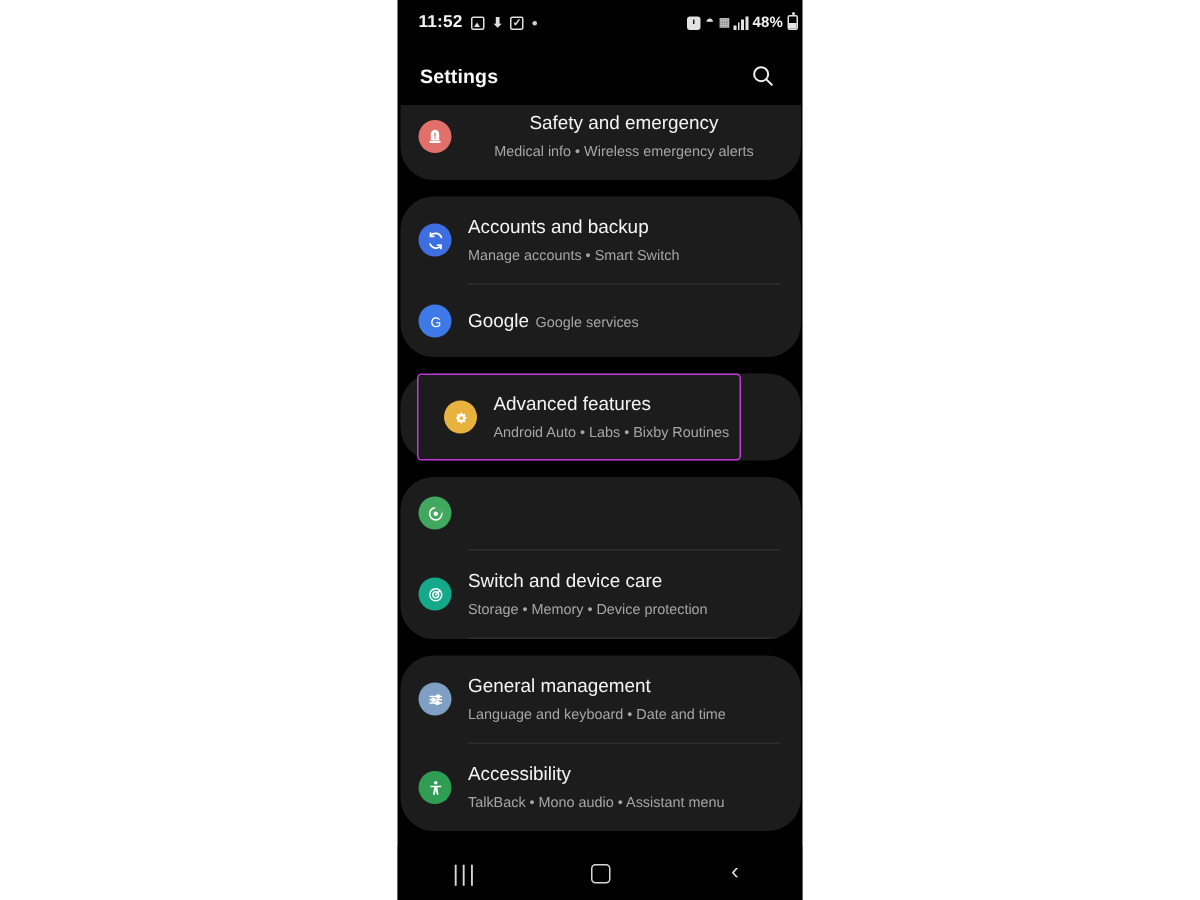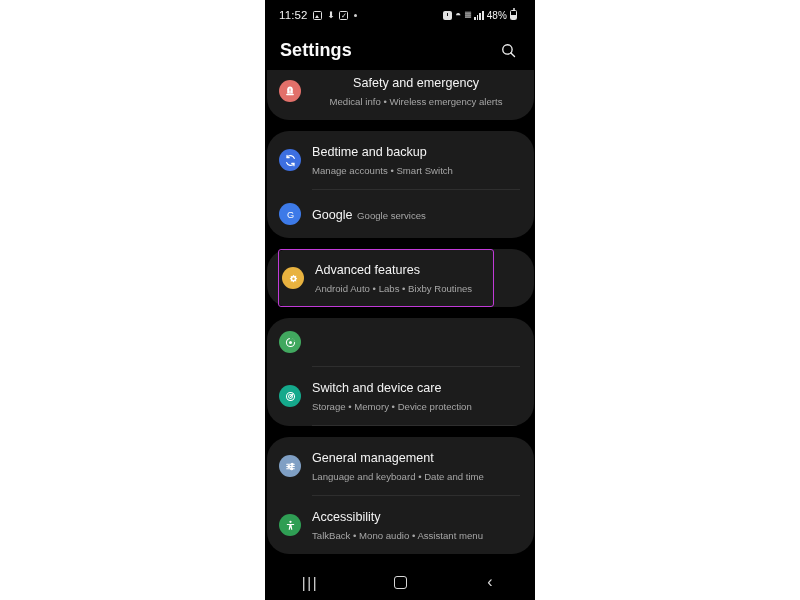--- a/index.html
+++ b/index.html
@@ -23,22 +23,23 @@
     overflow: hidden;
   }
 
   
   #status-bar {
     position: relative;
     height: 30px;
     display: flex;
     align-items: center;
     justify-content: space-between;
-    padding: 0 18px 0 14px;
+    padding: 0 3px 0 14px;
     color: #f0f0f0;
+    font-weight: bold;
   }
   #status-left {
     display: flex;
     align-items: center;
     gap: 4px;
   }
   #status-clock {
     font-size: 11.5px;
     letter-spacing: 0.1px;
     color: #f2f2f2;
@@ -158,21 +159,21 @@
 
   
   #title-bar {
     height: 40px;
     display: flex;
     align-items: center;
     justify-content: space-between;
     padding: 0 16px 0 15px;
   }
   #page-title {
-    font-size: 18px;
+    font-size: 13px;
     font-weight: bold;
     color: #fafafa;
     letter-spacing: 0.1px;
     text-align: center;
   }
   #search-button {
     width: 22px; height: 22px;
     display: flex;
     align-items: center;
     justify-content: center;
@@ -241,21 +242,21 @@
     margin-left: 45px;
     margin-right: 14px;
   }
 
   
   #row-advanced-features {
     outline: 1.6px solid #c13ad8;
     outline-offset: -1px;
     border-radius: 3px;
     margin: 0 40px 0 11px;
-    padding-left: 4px;
+    padding-left: 18px;
     align-items: center;
   }
   #card-advanced { overflow: visible; }
   #nav-bar {
     position: absolute;
     left: 0; bottom: 0;
     width: 270px;
     height: 36px;
     display: flex;
     align-items: center;
@@ -347,21 +348,21 @@
       <div class="row">
         <span class="row-icon" style="background:#3d6fe0">
           <svg width="13" height="13" viewBox="0 0 24 24" fill="none" stroke="#ffffff" stroke-width="2.2" stroke-linecap="round">
             <path d="M19 8a8 8 0 0 0-13.4-2.4"></path>
             <path d="M5 16a8 8 0 0 0 13.4 2.4"></path>
             <polyline points="5.6,2.5 5.6,6.6 9.7,6.6"></polyline>
             <polyline points="18.4,21.5 18.4,17.4 14.3,17.4"></polyline>
           </svg>
         </span>
         <span class="row-text">
-          <span class="row-title">Bedtime and backup</span>
+          <span class="row-title">Accounts and backup</span>
           <span class="row-sub">Manage accounts  •  Smart Switch</span>
         </span>
       </div>
       <div class="divider"></div>
       <div class="row">
         <span class="row-icon" style="background:#3d7ae8">
           <svg width="13" height="13" viewBox="0 0 24 24">
               <text x="12" y="18" font-family="Liberation Sans, sans-serif" font-size="17" fill="#ffffff" text-anchor="middle">G</text>
             </svg>
         </span>

